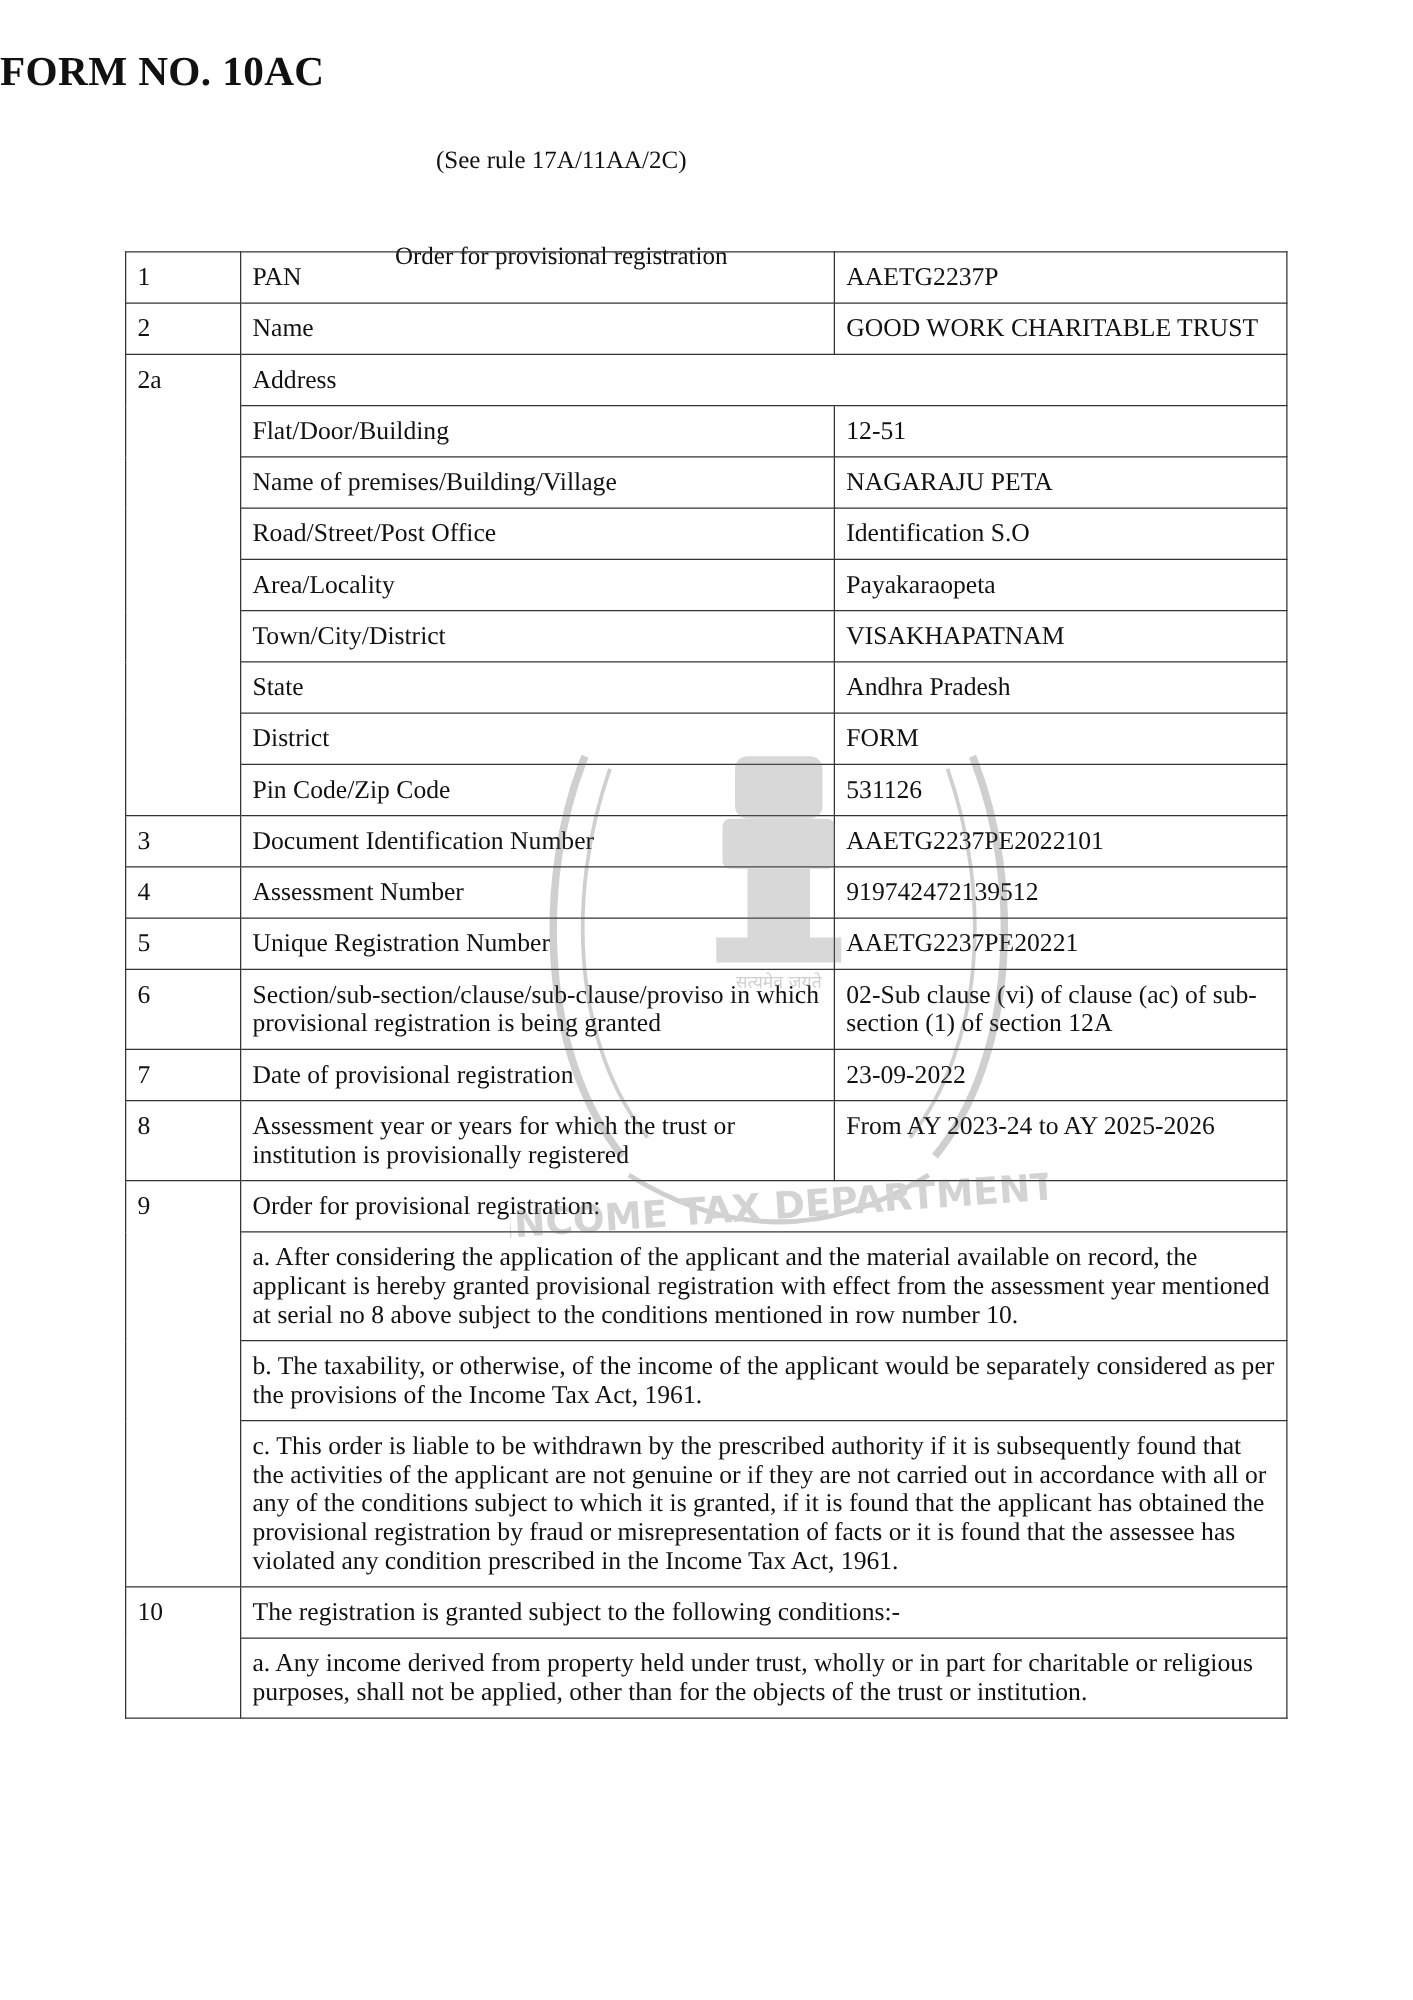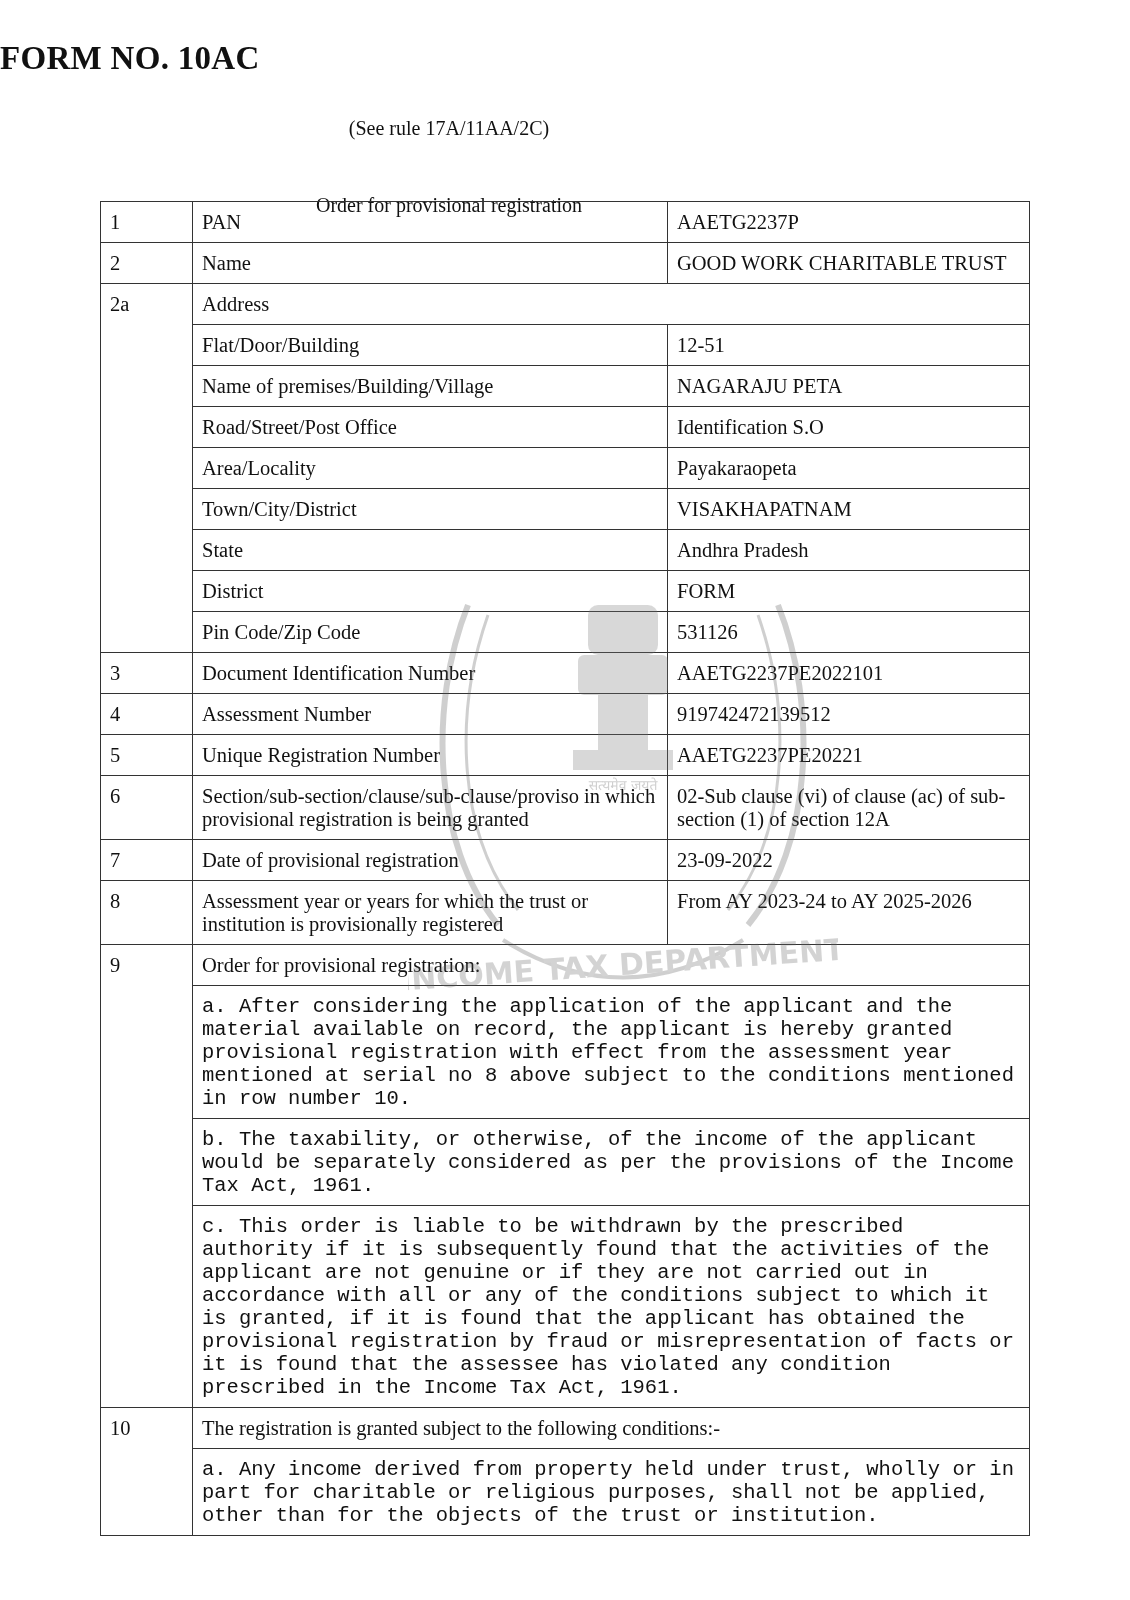--- a/index.html
+++ b/index.html
@@ -56,21 +56,21 @@
       z-index: 1;
     }
     table.form td {
       border: 1.5px solid #333333;
       padding: 9px 9px 8px 9px;
       vertical-align: top;
     }
     td.sn { width: 73px; }
     td.lbl { width: 456px; }
     td.val { }
-    .gap-top { padding-top: 9px; font-family: Liberation Mono, monospace; }
+    .gap-top { padding-top: 9px; }
   </style>
 </head>
 <body>
 
 <div class="title">FORM NO. 10AC</div>
 <div class="subtitle sub1">(See rule 17A/11AA/2C)</div>
 <div class="subtitle sub2">Order for provisional registration</div>
 
 <svg class="watermark" viewBox="0 0 430 460" xmlns="http://www.w3.org/2000/svg">
   <g fill="none" stroke="#555" stroke-width="6">

